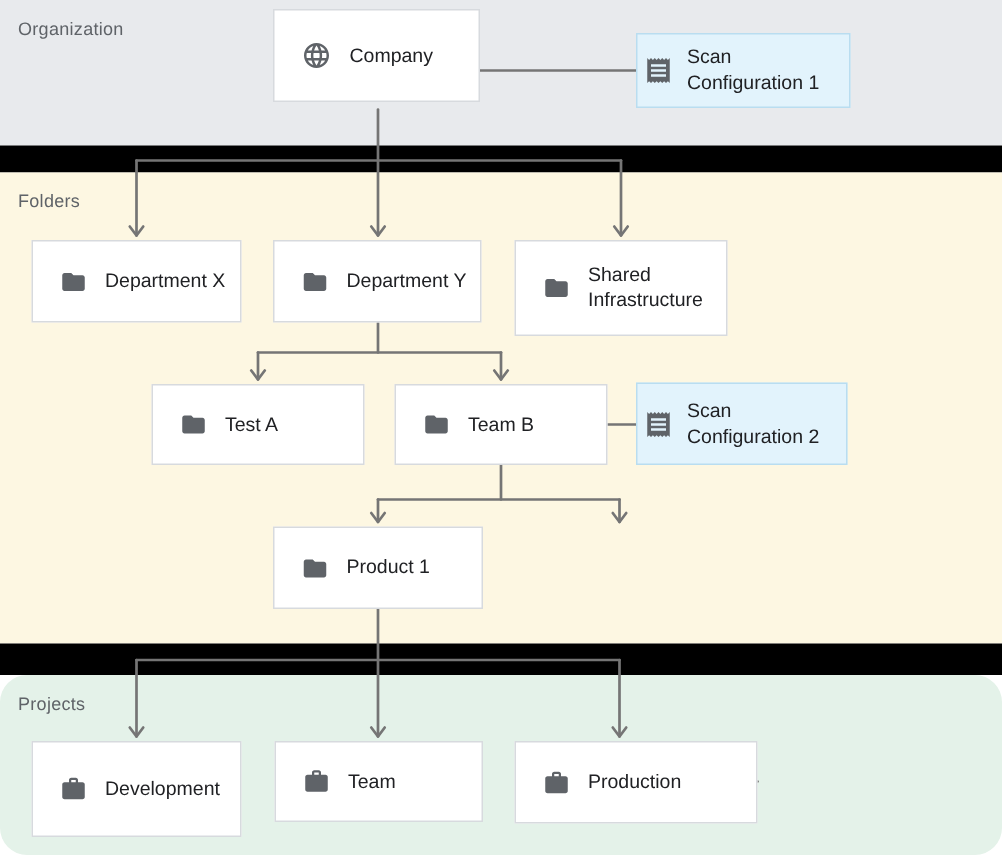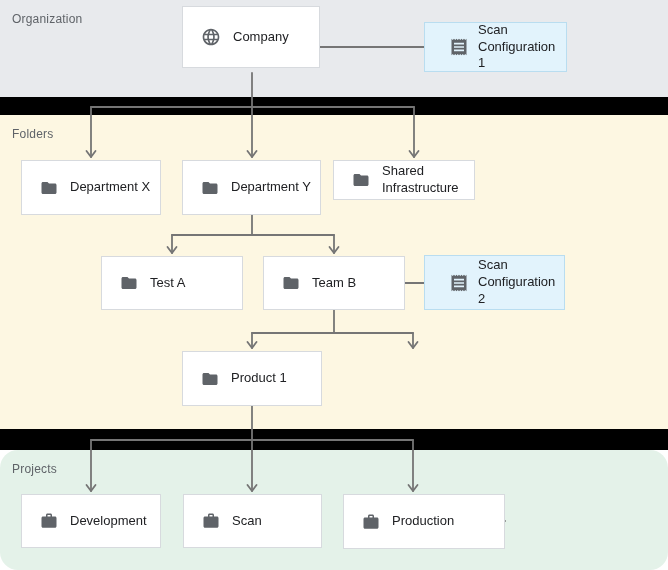--- a/index.html
+++ b/index.html
@@ -27,21 +27,21 @@
   .connectors{position:absolute; left:0; top:0; z-index:2;}
   .node{
     position:absolute; z-index:3; box-sizing:border-box;
     background:var(--node-bg,#fff); border:1px solid var(--node-border,#d7dade);
     display:flex; align-items:center; gap:12px;
     padding:0 4px 0 18px; font-size:13px; color:var(--node-text,#202124);
   }
   .node .nlabel{line-height:1.3;}
   .node.scan{
     background:var(--scan-bg,#e2f3fc); border-color:var(--scan-border,#b9ddf0);
-    gap:9px; padding-left:24px;
+    gap:9px; padding-left:4px;
   }
   .icon{display:inline-flex; flex:0 0 auto;}
   .icon svg{fill:var(--icon,#5f6368);}
   .defs{position:absolute; width:0; height:0; overflow:hidden;}
 </style>
 </head>
 <body>
 
 <svg class="defs" aria-hidden="true">
   <defs>
@@ -146,21 +146,21 @@
 
   <div class="node" style="left:182px;top:160px;width:139px;height:55px">
     <span class="icon">
         <svg width="18" height="18">
           <use href="#i-folder"></use>
         </svg>
       </span>
     <span class="nlabel">Department Y</span>
   </div>
 
-  <div class="node" style="left:333px;top:160px;width:142px;height:40px">
+  <div class="node" style="left:343px;top:160px;width:142px;height:64px">
     <span class="icon">
         <svg width="18" height="18">
           <use href="#i-folder"></use>
         </svg>
       </span>
     <span class="nlabel">Shared Infrastructure</span>
   </div>
 
   <div class="node" style="left:101px;top:256px;width:142px;height:54px">
     <span class="icon">
@@ -192,36 +192,36 @@
   <div class="node" style="left:182px;top:351px;width:140px;height:55px">
     <span class="icon">
         <svg width="18" height="18">
           <use href="#i-folder"></use>
         </svg>
       </span>
     <span class="nlabel">Product 1</span>
   </div>
 
 
-  <div class="node" style="left:21px;top:494px;width:140px;height:54px">
+  <div class="node" style="left:21px;top:494px;width:140px;height:64px">
     <span class="icon">
         <svg width="18" height="18">
           <use href="#i-briefcase"></use>
         </svg>
       </span>
     <span class="nlabel">Development</span>
   </div>
 
   <div class="node" style="left:183px;top:494px;width:139px;height:54px">
     <span class="icon">
         <svg width="18" height="18">
           <use href="#i-briefcase"></use>
         </svg>
       </span>
-    <span class="nlabel">Scan</span>
+    <span class="nlabel">Team</span>
   </div>
 
   <div class="node" style="left:343px;top:494px;width:162px;height:55px">
     <span class="icon">
         <svg width="18" height="18">
           <use href="#i-briefcase"></use>
         </svg>
       </span>
     <span class="nlabel">Production</span>
   </div>

